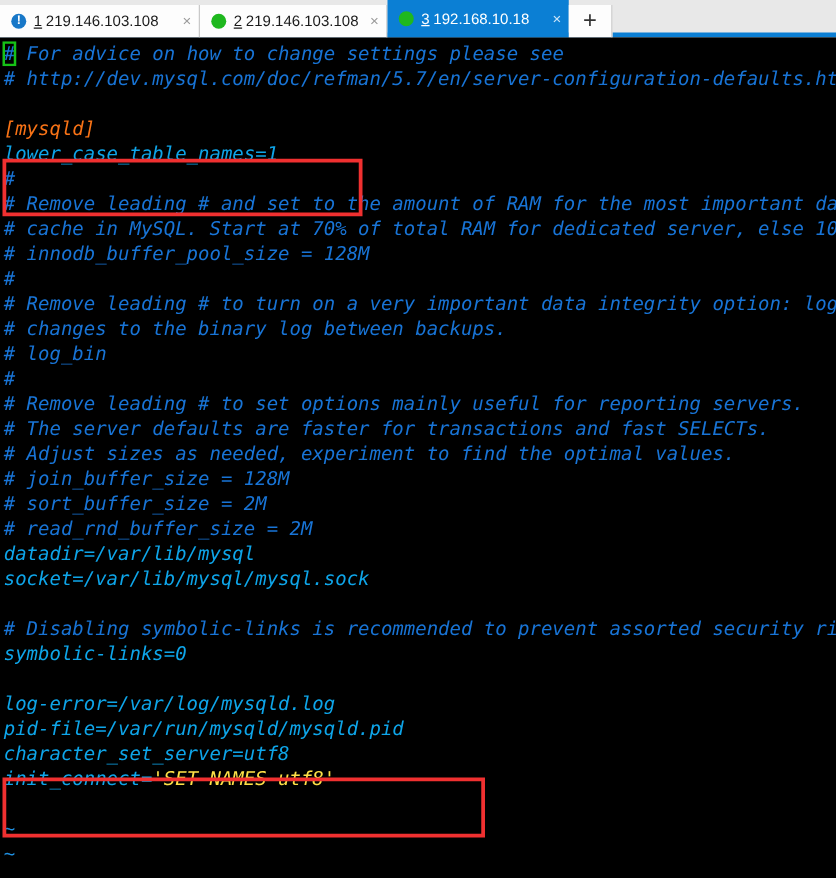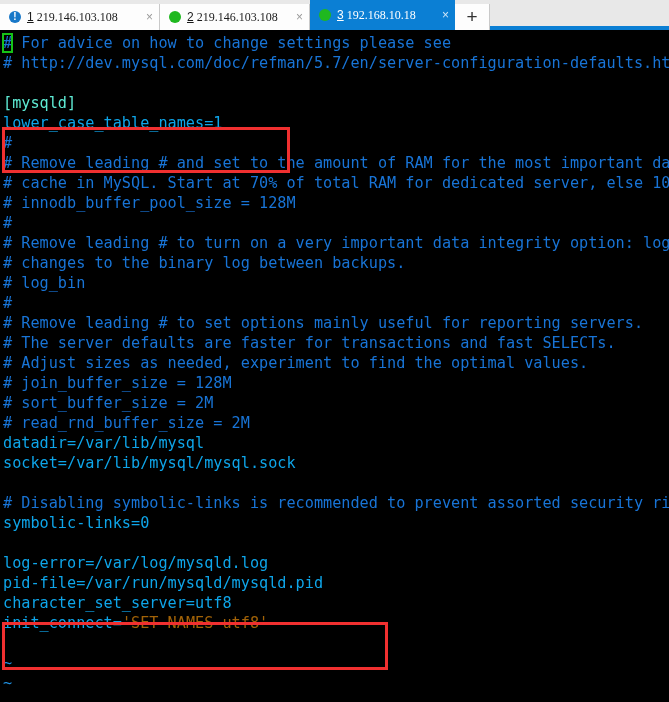--- a/index.html
+++ b/index.html
@@ -78,21 +78,20 @@
     color: #ffffff;
     line-height: 13px;
   }
   .tab-num {
     text-decoration: underline;
     margin-right: 3px;
   }
   .tab-label {
     flex: 1 1 auto;
     overflow: hidden;
-    font-family: Liberation Serif, serif;
   }
   .tab-close {
     margin-left: 6px;
     font-size: 12px;
     color: #9a9a9a;
     line-height: 1;
     flex: 0 0 auto;
   }
   .tab.active .tab-close { color: #cfe6f8; }
   .tab-new {
@@ -132,25 +131,26 @@
     font-size: 15.2px;
     line-height: 20px;
     letter-spacing: 0px;
   }
   .row {
     height: 20px;
     padding-left: 3px;
     box-sizing: border-box;
     white-space: pre;
     overflow: hidden;
+    font-style: italic;
   }
   .c-comment { color: #1874d6; }
   .c-plain   { color: #0ea5e9; }
-  .c-white   { color: #5eead4; }
-  .c-string  { color: #a16207; }
+  .c-white   { color: #f97316; }
+  .c-string  { color: #fde047; }
   .c-tilde   { color: #1f8fe0; }
 
   .cursor {
     display: inline-block;
     outline: 2px solid #16c216;
     outline-offset: -1px;
     color: #1874d6;
     line-height: 18px;
   }
 

